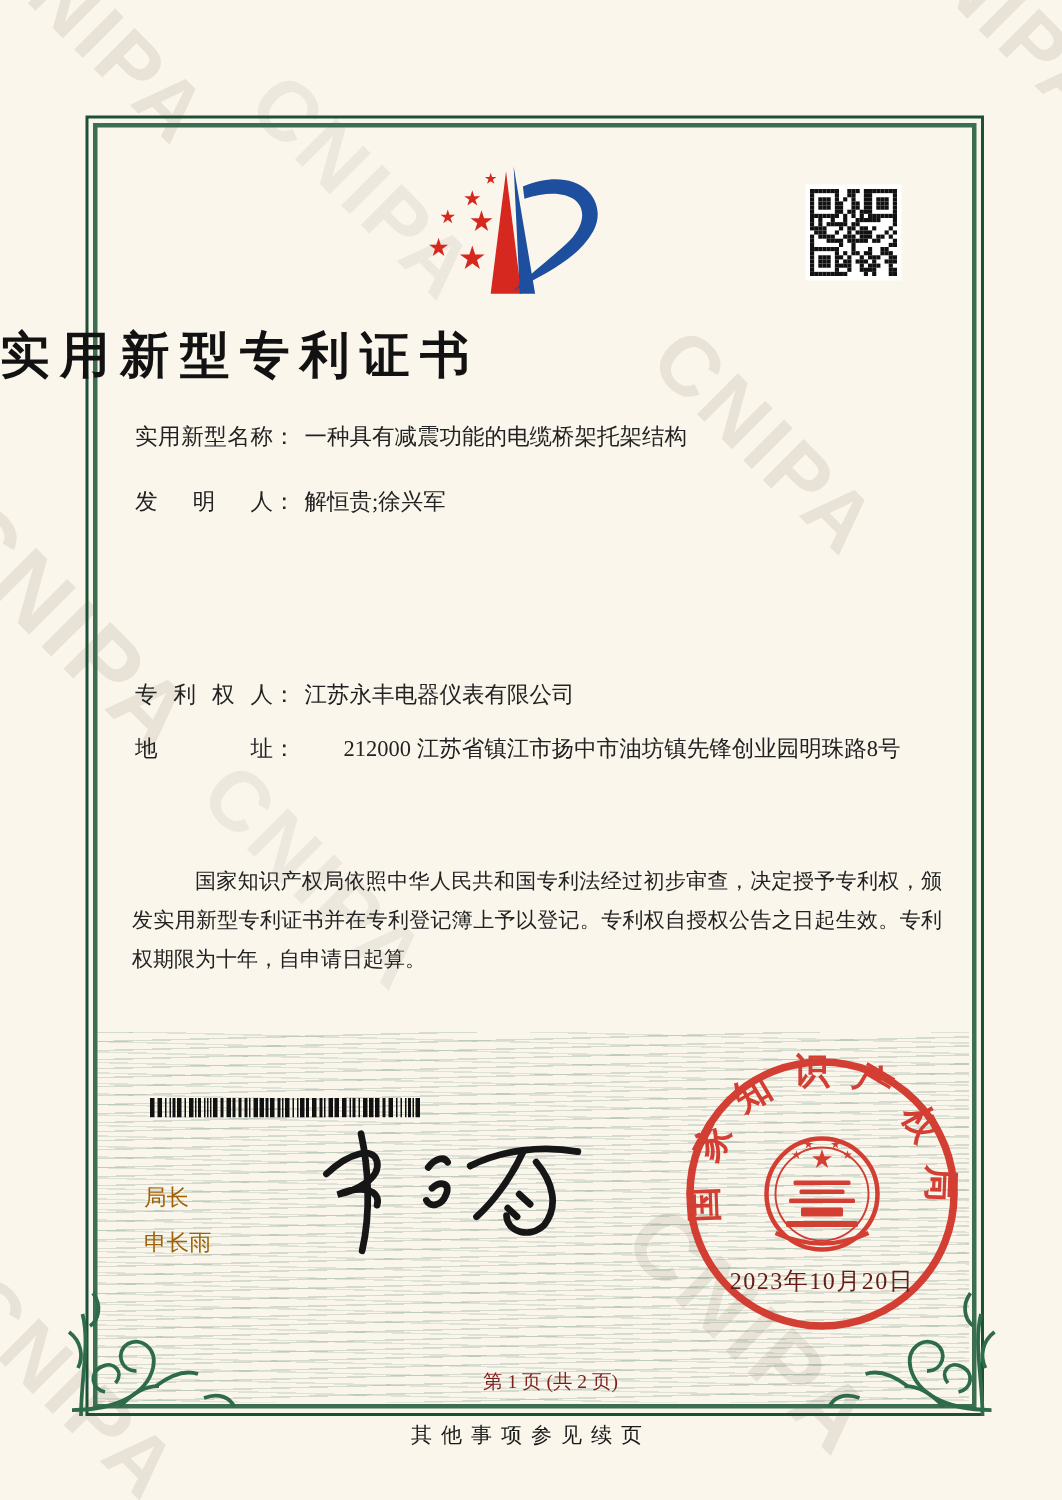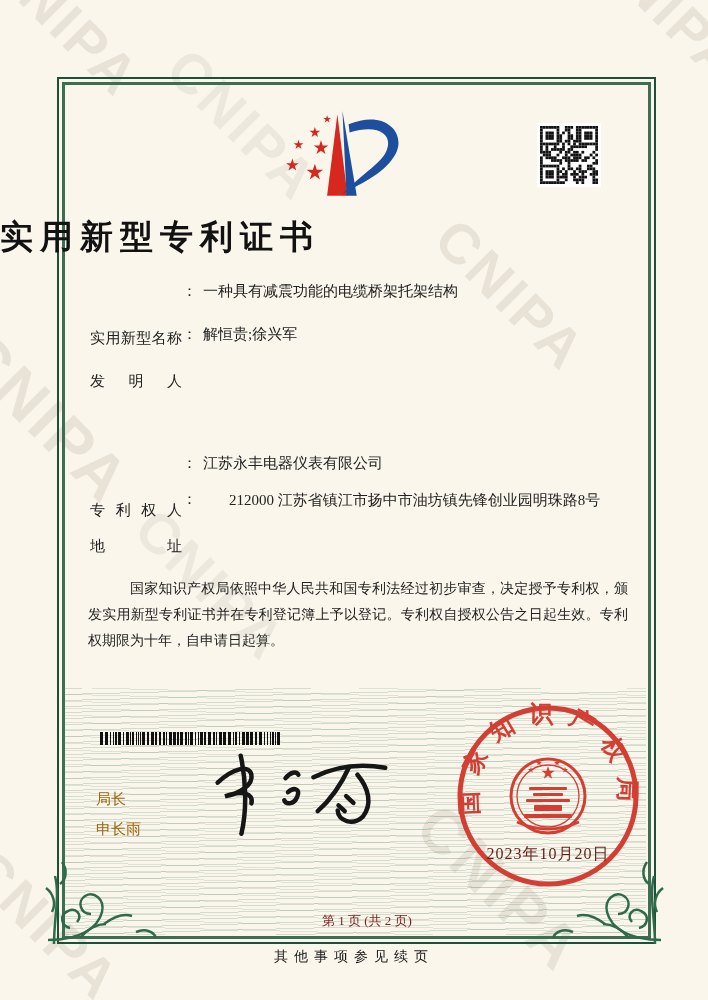--- a/index.html
+++ b/index.html
@@ -35,21 +35,21 @@
   .cert-no{position:absolute;left:95px;top:111px;font-size:15px;letter-spacing:1px;}
 
   .logo{position:absolute;left:281px;top:108px;width:128px;height:94px;}
   .qr{position:absolute;left:537px;top:123px;width:58px;height:58px;background:#fff;padding:3px;}
 
   .title{position:absolute;left:0;top:215px;width:708px;text-align:left;
          font-size:33px;font-weight:bold;letter-spacing:7px;color:#121212;}
 
   .row{position:absolute;left:90px;font-size:15px;white-space:nowrap;}
   .row .lab{display:inline-block;width:92px;text-align:justify;text-align-last:justify;
-            vertical-align:top;margin-top:47px;}
+            vertical-align:top;}
   .row .val{margin-left:6px;}
   .row.addr{white-space:normal;}
   .row.addr .val{display:inline-block;width:450px;line-height:21px;vertical-align:top;margin-left:32px;}
   .pair2{position:absolute;left:385px;top:0;}
 
   .paras{position:absolute;left:84px;top:572px;width:548px;font-size:14px;line-height:26px;
          text-align:justify;}
   .paras p{margin:4px;text-indent:3em;}
   .paras p + p{margin-top:4px;}
 

